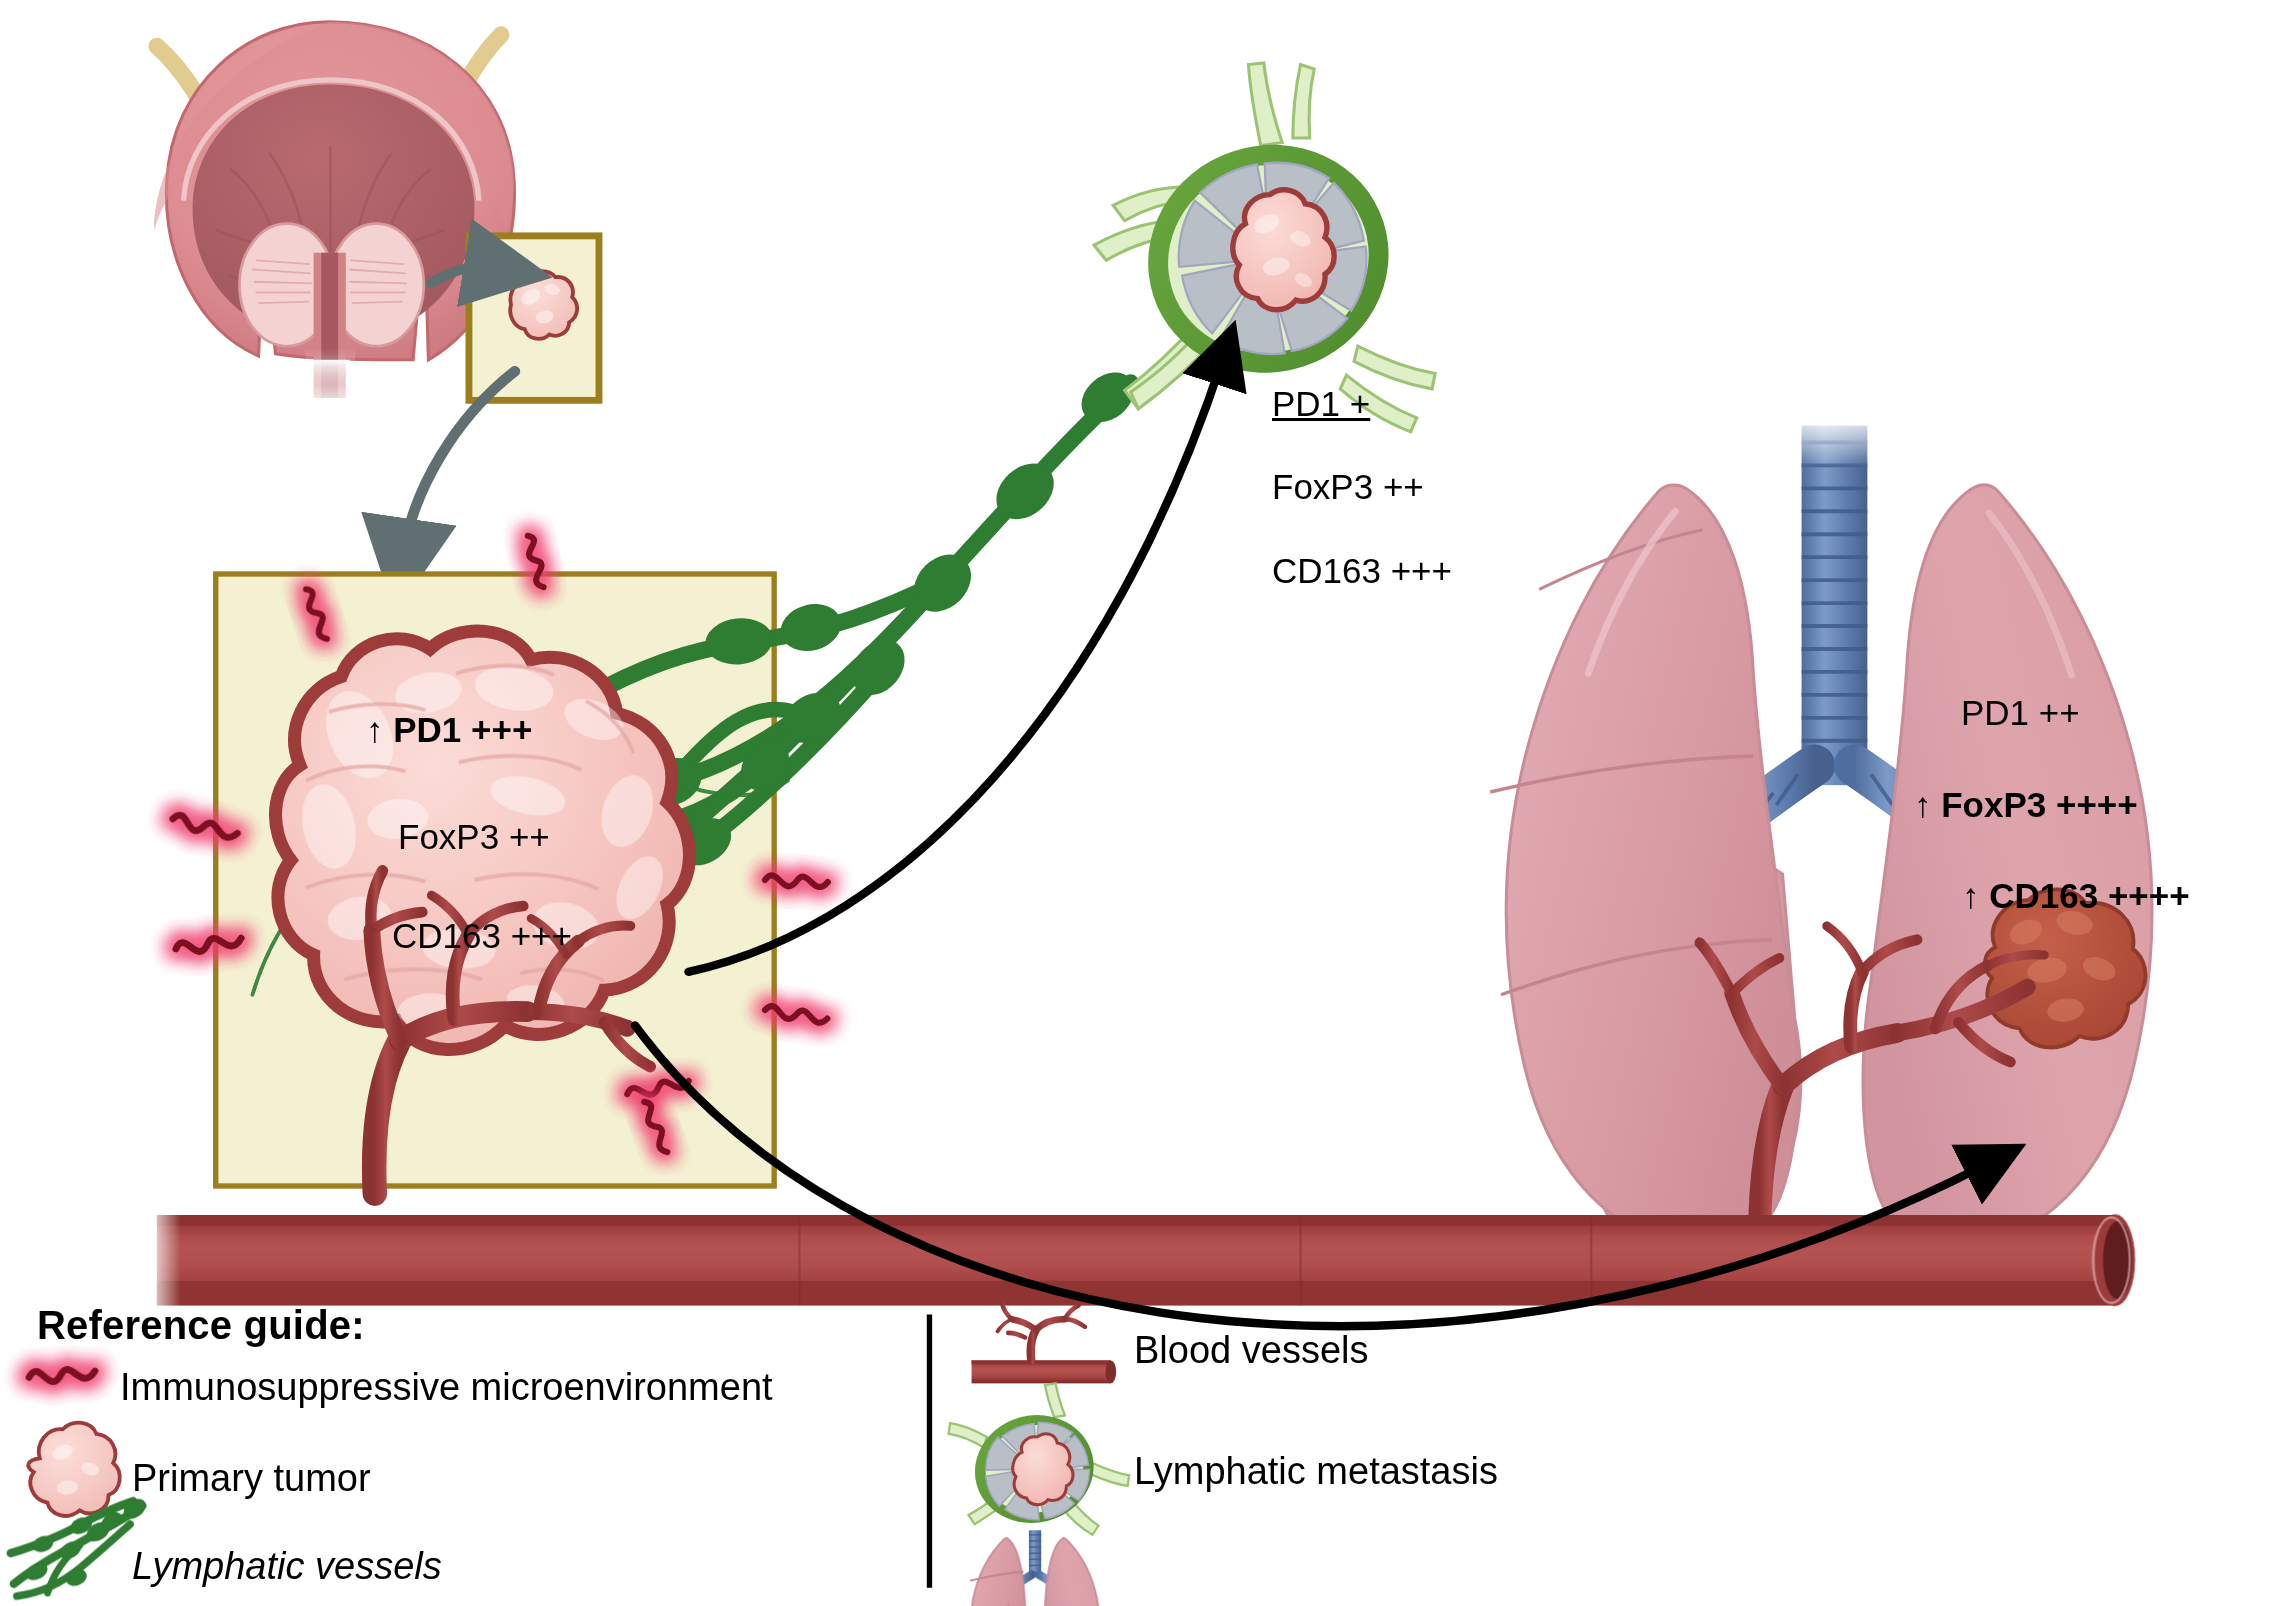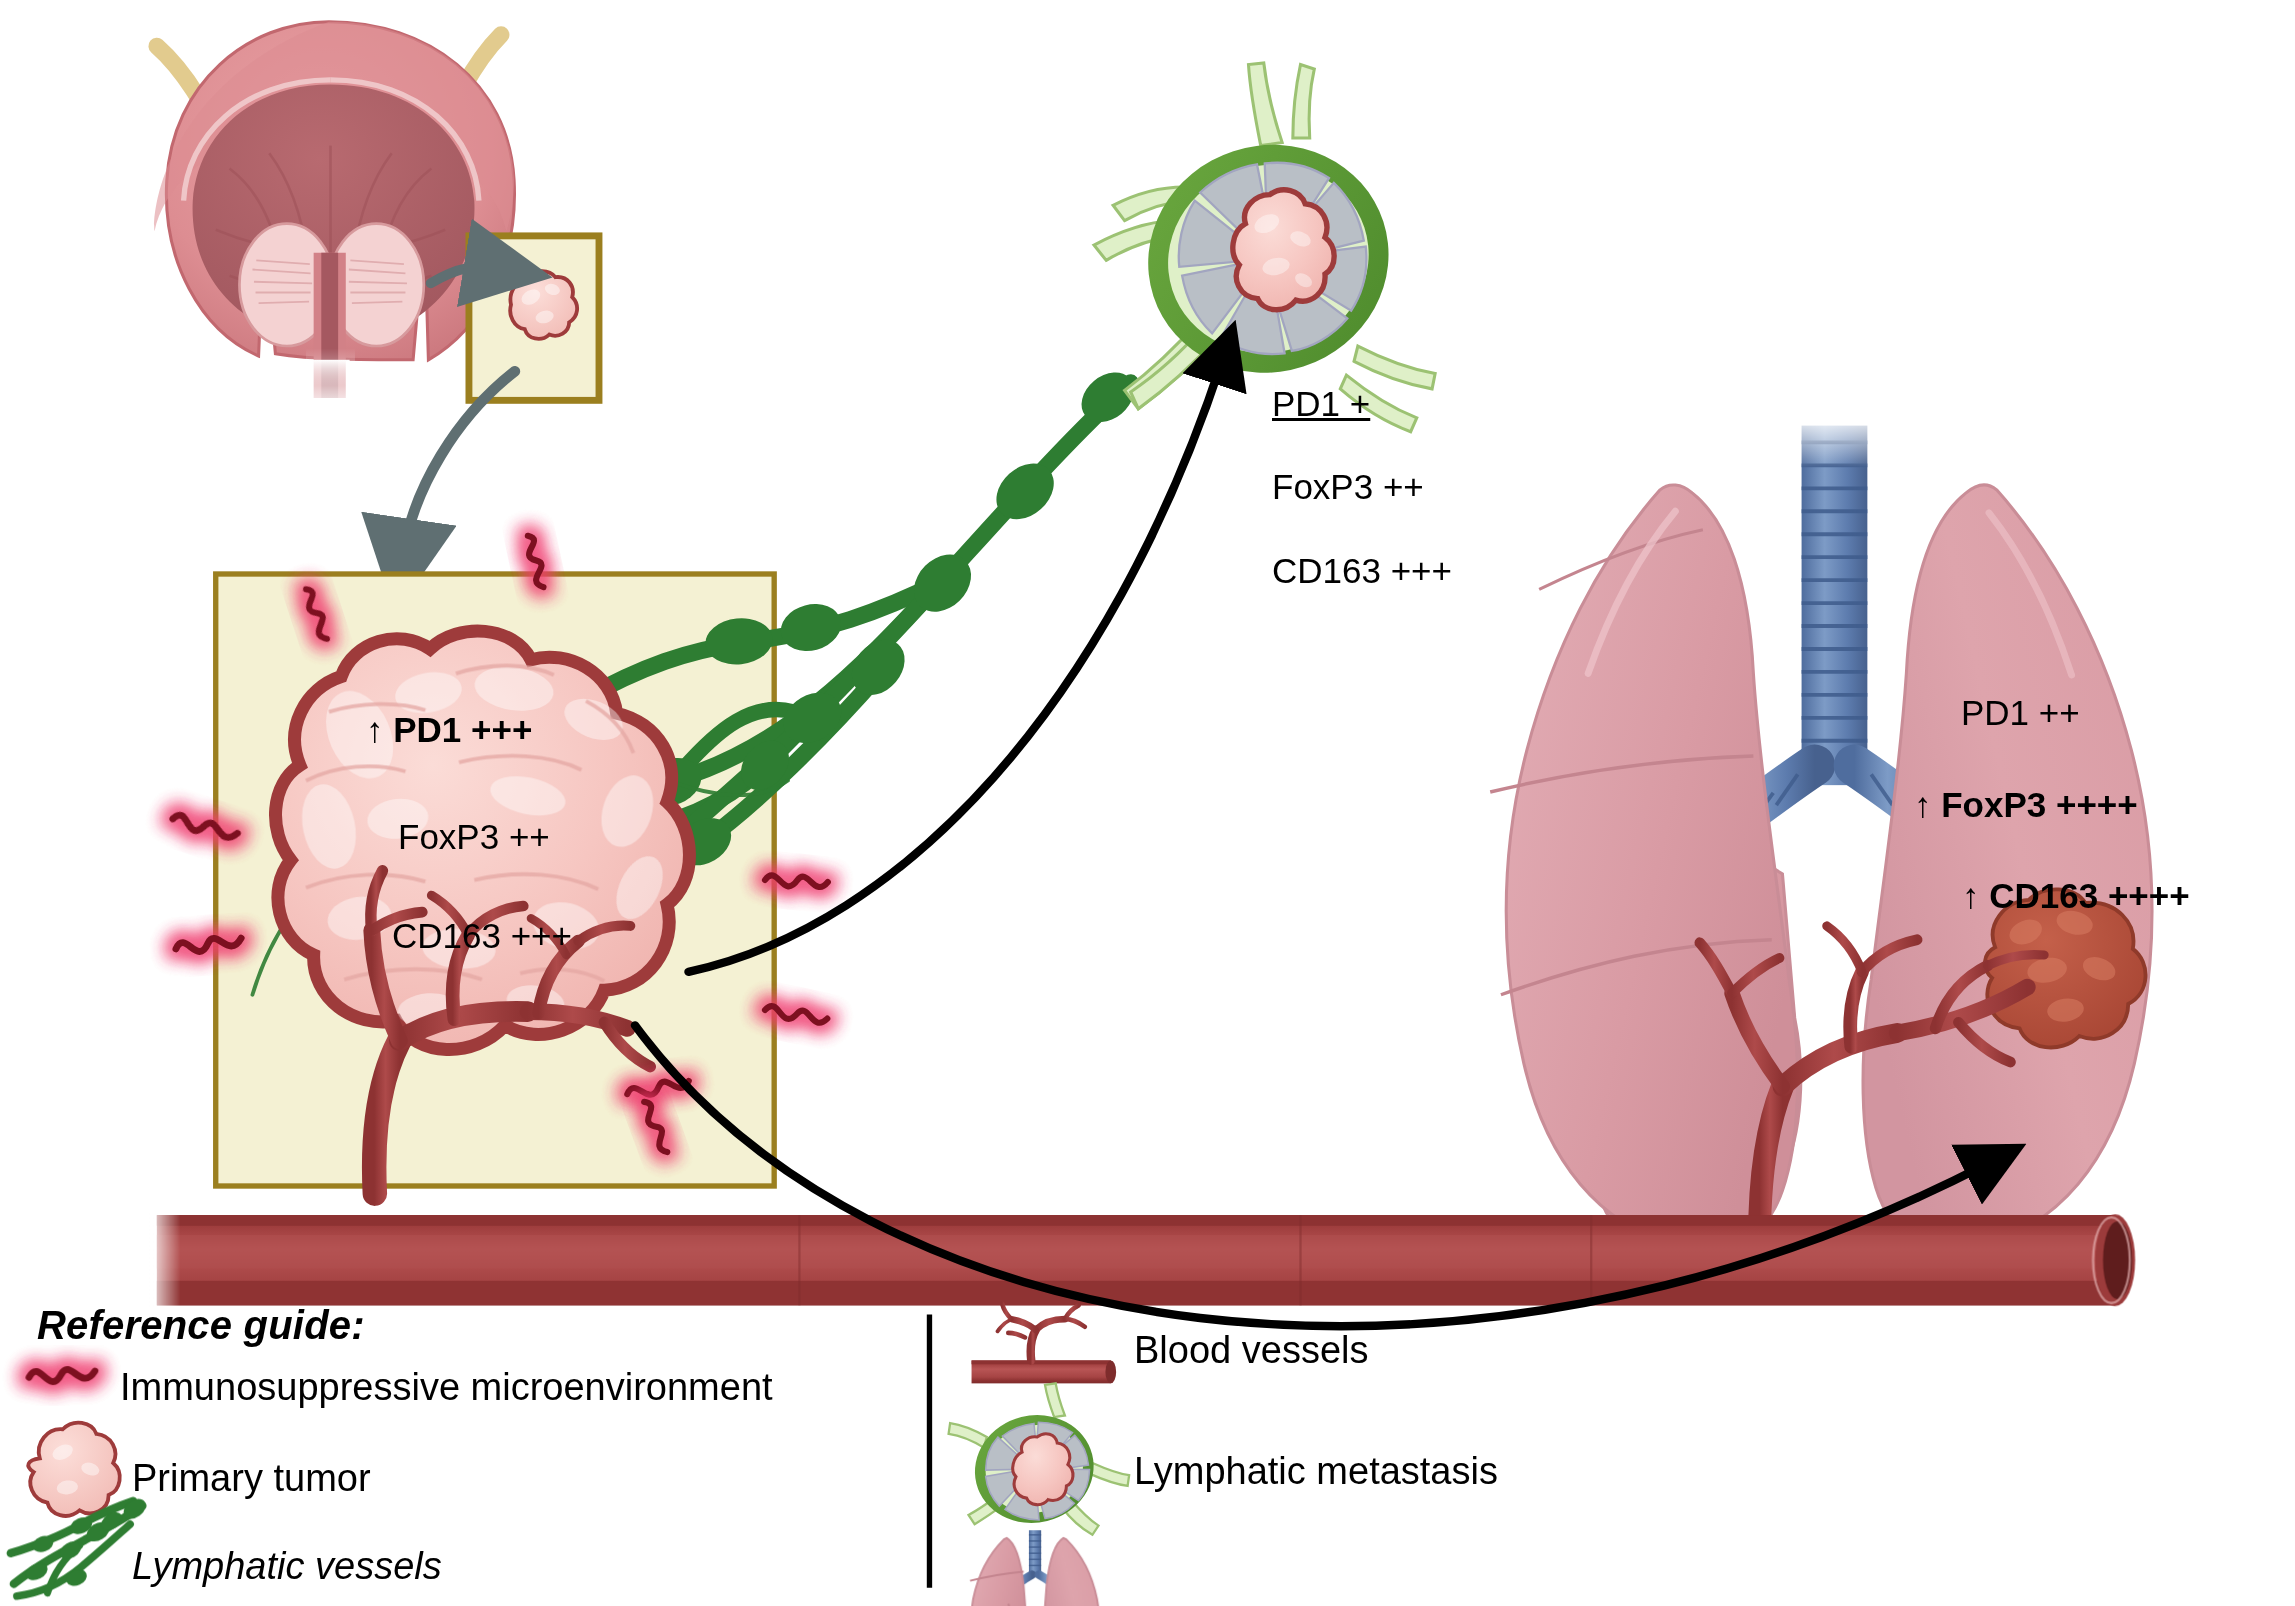--- a/index.html
+++ b/index.html
@@ -599,21 +599,21 @@
   <div class="lbl lbl-reg marker-font" style="left:392px; top:918px;">CD163 +++</div>
 
   <div class="lbl lbl-reg marker-font" style="left:1272px; top:386px;text-decoration:underline;">PD1 +</div>
   <div class="lbl lbl-reg marker-font" style="left:1272px; top:469px;">FoxP3 ++</div>
   <div class="lbl lbl-reg marker-font" style="left:1272px; top:553px;">CD163 +++</div>
 
   <div class="lbl lbl-reg marker-font" style="left:1961px; top:695px;">PD1 ++</div>
   <div class="lbl lbl-bold marker-font" style="left:1914px; top:787px;">↑ FoxP3 ++++</div>
   <div class="lbl lbl-bold marker-font" style="left:1914px; top:878px;margin-left:48px;">↑ CD163 ++++</div>
 
-  <div class="lbl legend-title" style="left:37px; top:1305px;font-style:italic;">Reference guide:</div>
+  <div class="lbl legend-title" style="left:37px; top:1305px;">Reference guide:</div>
 
   <div class="lbl legend-text" style="left:120px; top:1368px;">Immunosuppressive microenvironment</div>
   <div class="lbl legend-text" style="left:132px; top:1459px;text-align:center;">Primary tumor</div>
   <div class="lbl legend-text" style="left:132px; top:1547px;font-style:italic;">Lymphatic vessels</div>
 
   <div class="lbl legend-text" style="left:1134px; top:1331px;">Blood vessels</div>
   <div class="lbl legend-text" style="left:1134px; top:1452px;">Lymphatic metastasis</div>
 
 </div>
 

